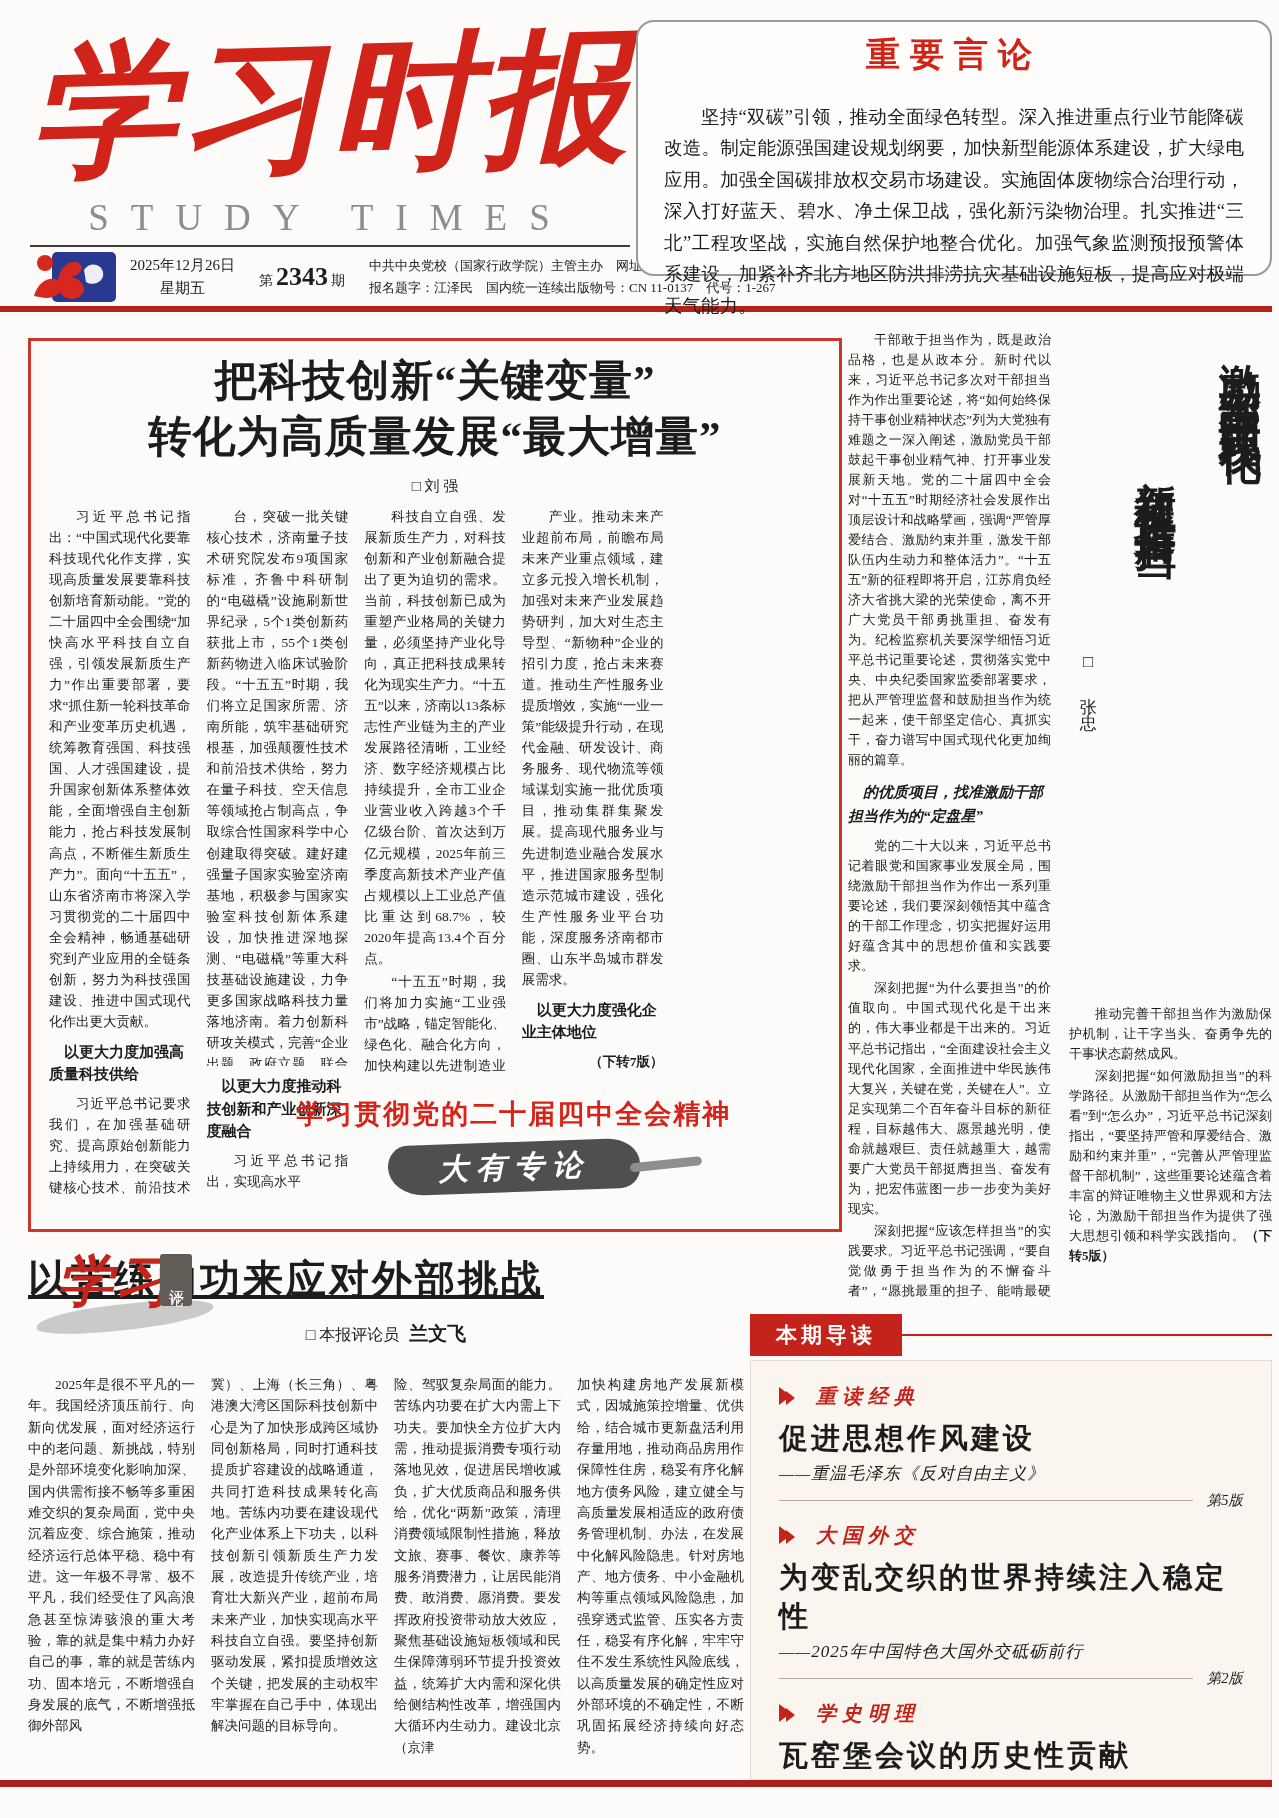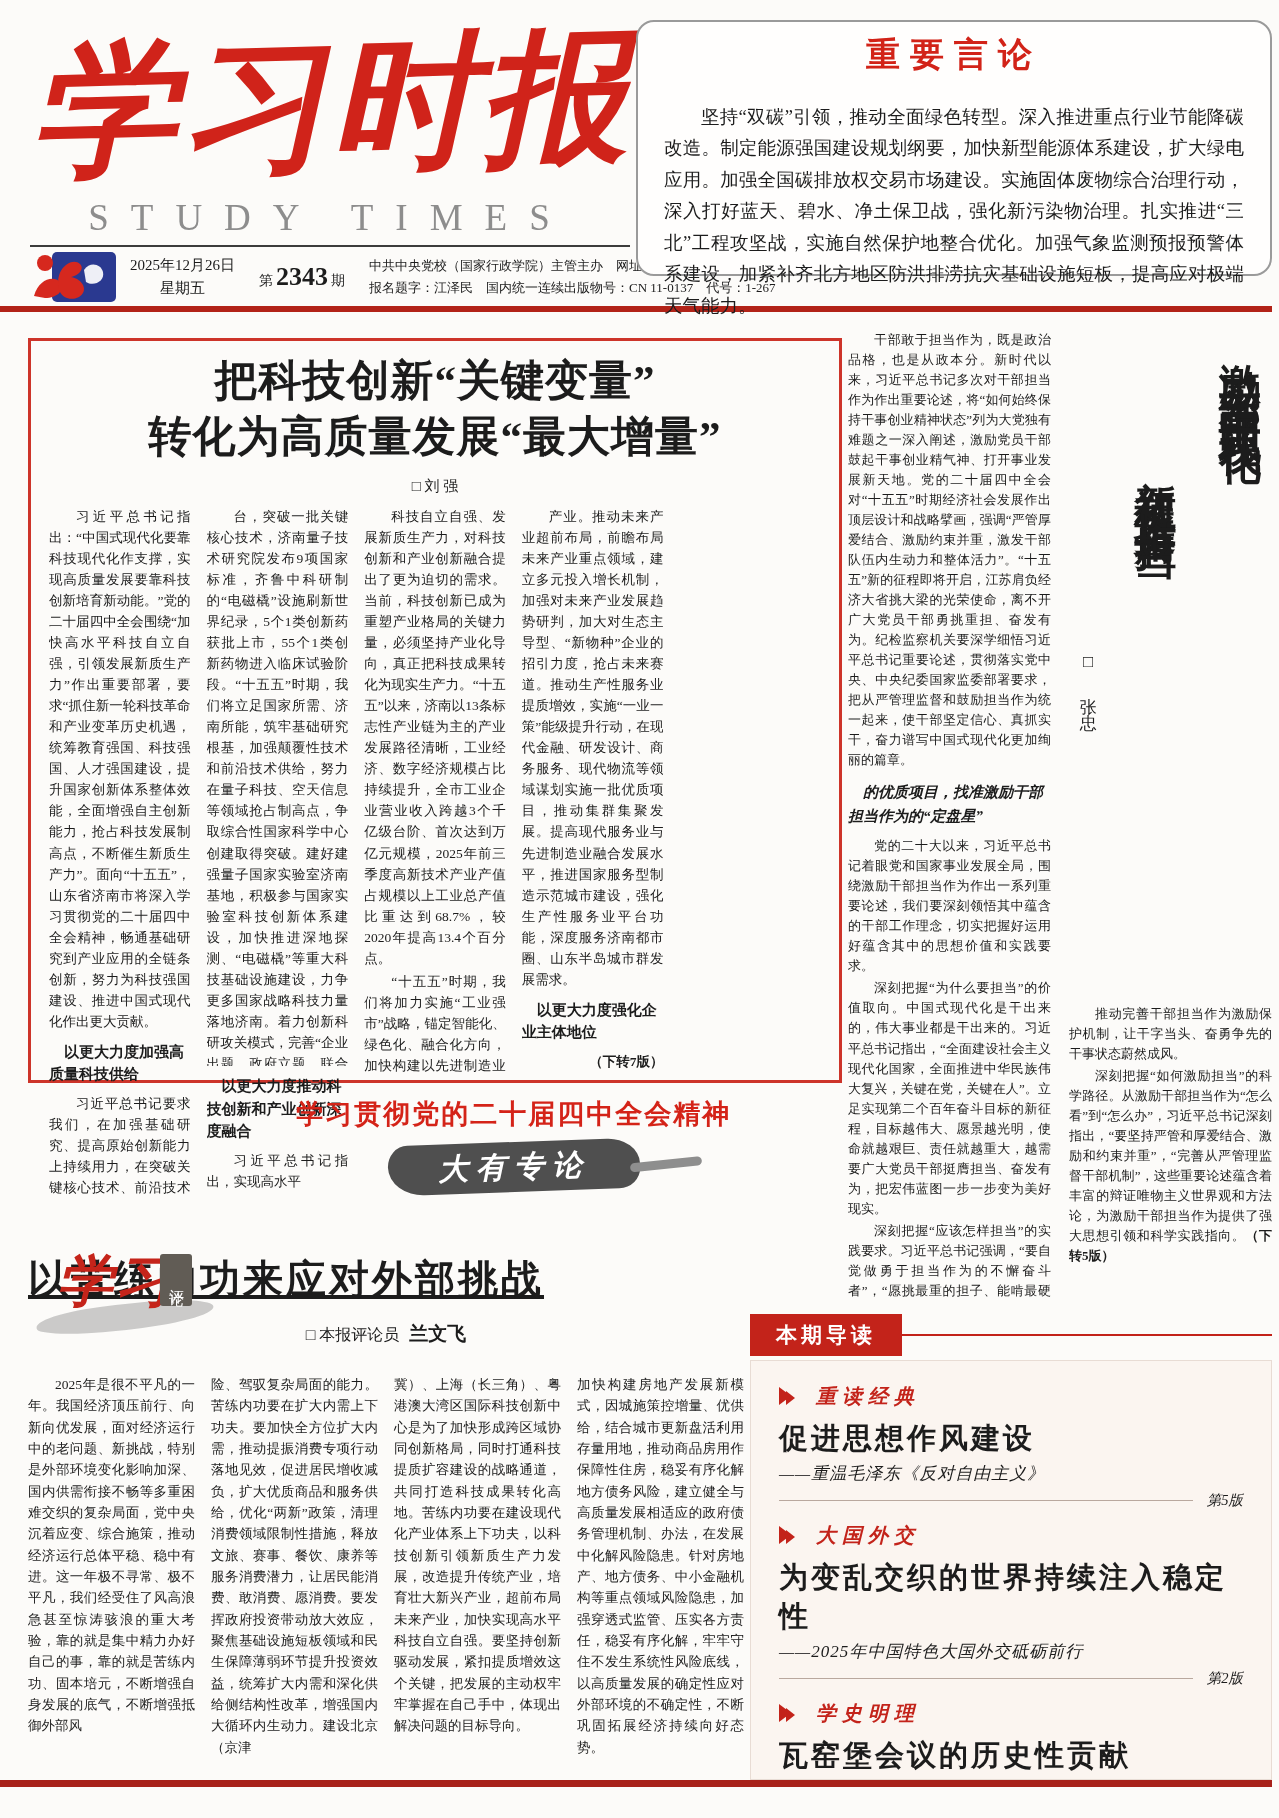--- a/index.html
+++ b/index.html
@@ -21,21 +21,21 @@
   .dl-issue b{font-size:26px;font-weight:bold;padding:0 3px;}
   .dl-info{font-size:13px;line-height:1.7;white-space:nowrap;}
   .rule-top{position:absolute;left:0;top:306px;width:1272px;height:6px;background:#b22318;}
   
   .remarks{position:absolute;left:636px;top:20px;width:636px;height:256px;border:2px solid #9a9a9a;
            border-radius:18px;box-sizing:border-box;padding:10px 26px;background:#fffefd;}
   .remarks-title{text-align:center;color:#d22318;font-size:34px;font-weight:bold;letter-spacing:10px;
                  font-family:"Liberation Sans",sans-serif;}
   .remarks-body{margin-top:24px;font-size:18.5px;line-height:1.7;text-align:justify;text-indent:2em;}
   
-  .main-box{position:absolute;left:28px;top:338px;width:814px;height:745px;border:3px solid #cd342a;
+  .main-box{position:absolute;left:28px;top:338px;width:814px;height:894px;border:3px solid #cd342a;
             box-sizing:border-box;padding:12px 18px 14px;}
   .main-headline{text-align:center;font-size:43px;font-weight:bold;line-height:1.3;letter-spacing:1px;}
   .main-byline{text-align:center;font-size:15px;margin:12px 0 10px;}
   .article-cols{display:grid;grid-template-columns:repeat(5,1fr);grid-template-rows:1fr 122px;
                 column-gap:16px;height:688px;font-size:13.5px;line-height:1.56;text-align:justify;}
   .para{text-indent:2em;margin:0 0 2px 0;}
   .subhead{font-weight:bold;font-size:15px;font-family:"Liberation Sans",sans-serif;
            margin:9px 0 7px;line-height:1.5;text-indent:1em;text-align:left;}
   .col{overflow:hidden;}
   .c1{grid-column:1;grid-row:1/3;}
@@ -216,22 +216,22 @@
         <span class="ba-logo-cn">学习</span>
         <span class="ba-logo-seal">评论</span>
       </div>
       <div class="ba-title">以苦练内功来应对外部挑战</div>
       <div class="ba-byline">
         <span>□ 本报评论员</span><b>兰文飞</b>
       </div>
     </div>
     <div class="ba-cols">
       <p class="para">2025年是很不平凡的一年。我国经济顶压前行、向新向优发展，面对经济运行中的老问题、新挑战，特别是外部环境变化影响加深、国内供需衔接不畅等多重困难交织的复杂局面，党中央沉着应变、综合施策，推动经济运行总体平稳、稳中有进。这一年极不寻常、极不平凡，我们经受住了风高浪急甚至惊涛骇浪的重大考验，靠的就是集中精力办好自己的事，靠的就是苦练内功、固本培元，不断增强自身发展的底气，不断增强抵御外部风</p>
+      <p class="para" style="text-indent:0">冀）、上海（长三角）、粤港澳大湾区国际科技创新中心是为了加快形成跨区域协同创新格局，同时打通科技提质扩容建设的战略通道，共同打造科技成果转化高地。苦练内功要在建设现代化产业体系上下功夫，以科技创新引领新质生产力发展，改造提升传统产业，培育壮大新兴产业，超前布局未来产业，加快实现高水平科技自立自强。要坚持创新驱动发展，紧扣提质增效这个关键，把发展的主动权牢牢掌握在自己手中，体现出解决问题的目标导向。</p>
       <p class="para" style="text-indent:0">险、驾驭复杂局面的能力。苦练内功要在扩大内需上下功夫。要加快全方位扩大内需，推动提振消费专项行动落地见效，促进居民增收减负，扩大优质商品和服务供给，优化“两新”政策，清理消费领域限制性措施，释放文旅、赛事、餐饮、康养等服务消费潜力，让居民能消费、敢消费、愿消费。要发挥政府投资带动放大效应，聚焦基础设施短板领域和民生保障薄弱环节提升投资效益，统筹扩大内需和深化供给侧结构性改革，增强国内大循环内生动力。建设北京（京津</p>
-      <p class="para" style="text-indent:0">冀）、上海（长三角）、粤港澳大湾区国际科技创新中心是为了加快形成跨区域协同创新格局，同时打通科技提质扩容建设的战略通道，共同打造科技成果转化高地。苦练内功要在建设现代化产业体系上下功夫，以科技创新引领新质生产力发展，改造提升传统产业，培育壮大新兴产业，超前布局未来产业，加快实现高水平科技自立自强。要坚持创新驱动发展，紧扣提质增效这个关键，把发展的主动权牢牢掌握在自己手中，体现出解决问题的目标导向。</p>
       <p class="para" style="text-indent:0">加快构建房地产发展新模式，因城施策控增量、优供给，结合城市更新盘活利用存量用地，推动商品房用作保障性住房，稳妥有序化解地方债务风险，建立健全与高质量发展相适应的政府债务管理机制、办法，在发展中化解风险隐患。针对房地产、地方债务、中小金融机构等重点领域风险隐患，加强穿透式监管、压实各方责任，稳妥有序化解，牢牢守住不发生系统性风险底线，以高质量发展的确定性应对外部环境的不确定性，不断巩固拓展经济持续向好态势。</p>
     </div>
   </div>
 
   <div class="guide">
     <div class="guide-head">
       <span class="guide-title">本期导读</span>
       <span class="guide-hrule"></span>
     </div>
     <div class="guide-body">

